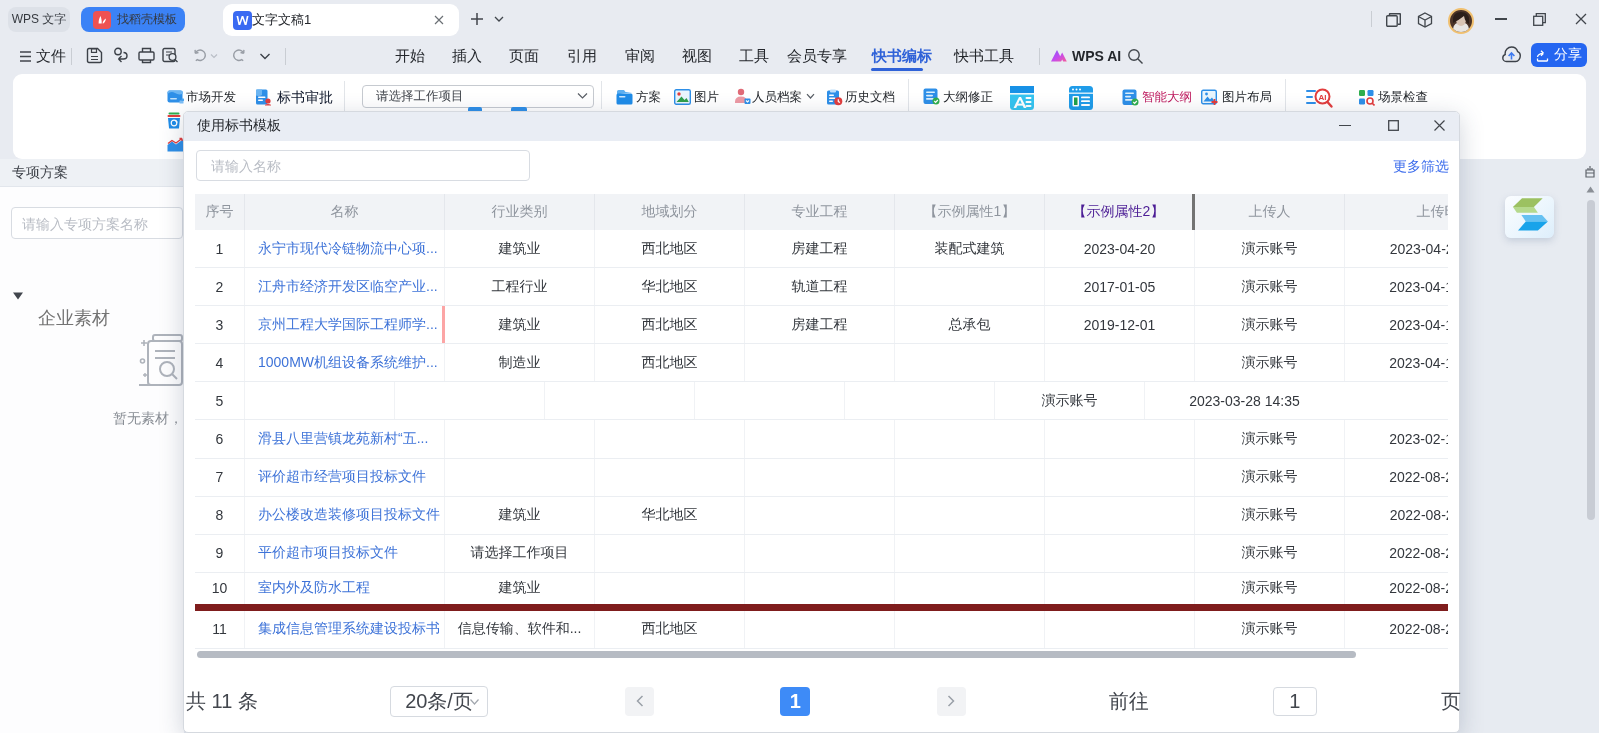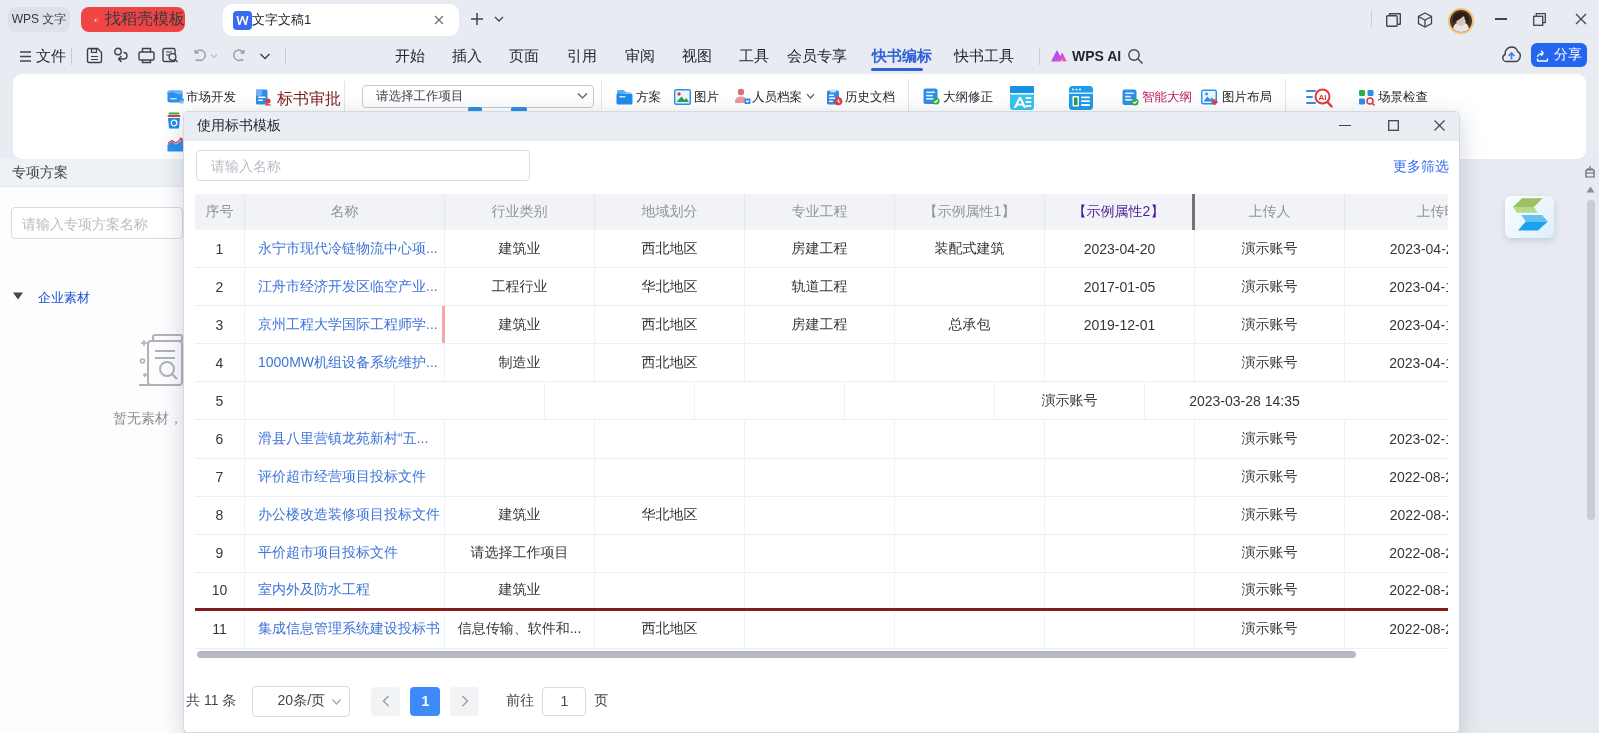--- a/index.html
+++ b/index.html
@@ -8,21 +8,21 @@
   -webkit-font-smoothing:antialiased;}
 .ab{position:absolute;}
 .flex{display:flex;align-items:center;}
 svg{display:block;}
 </style>
 </head>
 <body>
 
 <div class="ab" id="tabbar" style="left:0;top:0;width:1599px;height:38px;background:#e8ebf1;"></div>
 <div class="ab flex" style="left:8px;top:7px;width:62px;height:25px;background:#dde1e8;border-radius:8px;font-size:12px;color:#35393f;justify-content:center;white-space:nowrap;">WPS 文字</div>
-<div class="ab flex" style="left:81px;top:7px;width:104px;height:25px;background:#ef4444;border-radius:8px;font-size:16px;color:#35393f;white-space:nowrap;">
+<div class="ab flex" style="left:81px;top:7px;width:104px;height:25px;background:#3b82f6;border-radius:8px;font-size:12px;color:#35393f;white-space:nowrap;">
   <svg width="18" height="18" viewBox="0 0 18 18" style="margin-left:12px;margin-right:6px;">
       <rect x="0" y="0" width="18" height="18" rx="4" fill="#ee5251"></rect>
       <path d="M5.6 12.5 C5.6 9.2 6.3 6.8 7.6 5 C8.4 7.6 8.8 9.9 8.7 12.5 Z" fill="#fff"></path>
       <path d="M9.6 12.5 C9.7 10.4 10.8 8.6 13 7.4 C12.6 10 11.5 11.7 10.2 12.5 Z" fill="#fff"></path>
     </svg>
   找稻壳模板
 </div>
 <div class="ab flex" style="left:223px;top:4px;width:236px;height:32px;background:#ffffff;border-radius:9px;font-size:13px;color:#24272c;white-space:nowrap;">
   <svg width="19" height="19" viewBox="0 0 19 19" style="margin-left:10px;">
       <rect width="19" height="19" rx="4" fill="#3a6af2"></rect>
@@ -191,21 +191,21 @@
 <div class="ab" style="left:255px;top:89px;">
     <svg width="17" height="17" viewBox="0 0 17 17">
       <rect x="1" y="0.5" width="11.5" height="15" rx="1.5" fill="#2e8fe8"></rect>
       <path d="M1 0.5 L7 0.5 L7 6 Q4 7.5 1 6.5 Z" fill="#6cb5f2"></path>
       <rect x="3" y="7.5" width="7.5" height="1.5" rx="0.7" fill="#fff"></rect>
       <rect x="3" y="10.5" width="5" height="1.5" rx="0.7" fill="#fff"></rect>
       <circle cx="13" cy="12" r="2.6" fill="#e23d3d"></circle>
       <path d="M10 15.8 Q13 14.2 16 15.8 L16 16.5 L10 16.5 Z" fill="#e23d3d"></path>
     </svg>
   </div>
-<div class="ab" style="left:277px;top:89px;font-size:16px;color:#7f1d1d;">标书审批</div>
+<div class="ab" style="left:277px;top:89px;font-size:14px;color:#0f172a;">标书审批</div>
 <div class="ab" style="left:344px;top:81px;width:1px;height:68px;background:#e2e5e9;"></div>
 <div class="ab" style="left:362px;top:85px;width:230px;height:21px;border:1px solid #c6cad0;border-radius:4px;background:#fff;"></div>
 <div class="ab" style="left:376px;top:88px;font-size:12.5px;color:#41454c;">请选择工作项目</div>
 <div class="ab" style="left:577px;top:92px;">
     <svg width="11" height="8" viewBox="0 0 11 8">
       <path d="M1 1.5 L5.5 6 L10 1.5" fill="none" stroke="#595e66" stroke-width="1.2"></path>
     </svg>
   </div>
 <div class="ab" style="left:601px;top:81px;width:1px;height:28px;background:#e2e5e9;"></div>
 <div class="ab" style="left:616px;top:89px;">
@@ -355,21 +355,21 @@
 <div class="ab" style="left:0;top:159px;width:184px;height:27px;background:#eef1f5;border-bottom:1px solid #e2e6ec;"></div>
 <div class="ab" style="left:12px;top:164px;font-size:14px;color:#3f434a;">专项方案</div>
 <div class="ab" style="left:0;top:187px;width:184px;height:546px;background:#fdfdfe;"></div>
 <div class="ab" style="left:11px;top:207px;width:172px;height:32px;background:#fff;border:1px solid #d8dce2;border-radius:4px;box-sizing:border-box;"></div>
 <div class="ab" style="left:22px;top:216px;font-size:14px;color:#b9bdc5;">请输入专项方案名称</div>
 <div class="ab" style="left:13px;top:292px;">
     <svg width="10" height="8" viewBox="0 0 10 8">
       <path d="M0 0.5 L10 0.5 L5 7.5 Z" fill="#42464d"></path>
     </svg>
   </div>
-<div class="ab" style="left:38px;top:289px;font-size:13px;color:#1d4ed8;">企业素材</div>
+<div class="ab" style="left:38px;top:306px;font-size:18px;color:#737373;">企业素材</div>
 
 <div class="ab" style="left:139px;top:333px;">
 <svg width="45" height="62" viewBox="0 0 45 62">
  <g fill="none" stroke="#aeb3bb" stroke-width="2">
   <rect x="9" y="8" width="34" height="44" rx="3"></rect>
   <rect x="14" y="2" width="29" height="6" rx="2"></rect>
   <path d="M16 18 L36 18 M16 25 L36 25"></path>
   <circle cx="28" cy="36" r="7"></circle>
   <path d="M33 41 L38 46"></path>
   <path d="M2 10 L8 10 M5 7 L5 13" stroke-width="1.6"></path>
@@ -524,21 +524,21 @@
           <div style="width:50px;box-sizing:border-box;display:flex;align-items:center;border-right:1px solid #f0f2f5;color:#33373d;justify-content:center;">9</div>
           <div style="width:200px;box-sizing:border-box;display:flex;align-items:center;border-right:1px solid #f0f2f5;color:#3e73d8;padding-left:13px;justify-content:flex-start;">平价超市项目投标文件</div>
           <div style="width:150px;box-sizing:border-box;display:flex;align-items:center;border-right:1px solid #f0f2f5;color:#33373d;justify-content:center;">请选择工作项目</div>
           <div style="width:150px;box-sizing:border-box;display:flex;align-items:center;border-right:1px solid #f0f2f5;color:#33373d;justify-content:center;"></div>
           <div style="width:150px;box-sizing:border-box;display:flex;align-items:center;border-right:1px solid #f0f2f5;color:#33373d;justify-content:center;"></div>
           <div style="width:150px;box-sizing:border-box;display:flex;align-items:center;border-right:1px solid #f0f2f5;color:#33373d;justify-content:center;"></div>
           <div style="width:150px;box-sizing:border-box;display:flex;align-items:center;border-right:1px solid #f0f2f5;color:#33373d;justify-content:center;"></div>
           <div style="width:150px;box-sizing:border-box;display:flex;align-items:center;border-right:1px solid #f0f2f5;color:#33373d;justify-content:center;">演示账号</div>
           <div style="width:200px;box-sizing:border-box;display:flex;align-items:center;border-right:1px solid transparent;color:#33373d;justify-content:center;">2022-08-23 09:35</div>
         </div>
-        <div style="display:flex;height:38.1px;box-sizing:border-box;border-bottom:3px solid #7f1d1d;">
+        <div style="display:flex;height:38.1px;box-sizing:border-box;border-bottom:7px solid #7f1d1d;">
           <div style="width:50px;box-sizing:border-box;display:flex;align-items:center;border-right:1px solid #f0f2f5;color:#33373d;justify-content:center;">10</div>
           <div style="width:200px;box-sizing:border-box;display:flex;align-items:center;border-right:1px solid #f0f2f5;color:#3e73d8;padding-left:13px;justify-content:flex-start;">室内外及防水工程</div>
           <div style="width:150px;box-sizing:border-box;display:flex;align-items:center;border-right:1px solid #f0f2f5;color:#33373d;justify-content:center;">建筑业</div>
           <div style="width:150px;box-sizing:border-box;display:flex;align-items:center;border-right:1px solid #f0f2f5;color:#33373d;justify-content:center;"></div>
           <div style="width:150px;box-sizing:border-box;display:flex;align-items:center;border-right:1px solid #f0f2f5;color:#33373d;justify-content:center;"></div>
           <div style="width:150px;box-sizing:border-box;display:flex;align-items:center;border-right:1px solid #f0f2f5;color:#33373d;justify-content:center;"></div>
           <div style="width:150px;box-sizing:border-box;display:flex;align-items:center;border-right:1px solid #f0f2f5;color:#33373d;justify-content:center;"></div>
           <div style="width:150px;box-sizing:border-box;display:flex;align-items:center;border-right:1px solid #f0f2f5;color:#33373d;justify-content:center;">演示账号</div>
           <div style="width:200px;box-sizing:border-box;display:flex;align-items:center;border-right:1px solid transparent;color:#33373d;justify-content:center;">2022-08-22 13:35</div>
         </div>
@@ -551,21 +551,21 @@
           <div style="width:150px;box-sizing:border-box;display:flex;align-items:center;border-right:1px solid #f0f2f5;color:#33373d;justify-content:center;"></div>
           <div style="width:150px;box-sizing:border-box;display:flex;align-items:center;border-right:1px solid #f0f2f5;color:#33373d;justify-content:center;"></div>
           <div style="width:150px;box-sizing:border-box;display:flex;align-items:center;border-right:1px solid #f0f2f5;color:#33373d;justify-content:center;">演示账号</div>
           <div style="width:200px;box-sizing:border-box;display:flex;align-items:center;border-right:1px solid transparent;color:#33373d;justify-content:center;">2022-08-20 17:35</div>
         </div>
       </div>
   </div>
 
   <div class="ab" style="left:13px;top:539px;width:1159px;height:7px;background:#b6bbc3;border-radius:4px;"></div>
 
-  <div class="ab flex" style="left:2px;top:571px;width:1275px;height:36px;justify-content:flex-start;font-size:14px;color:#42464d;">
+  <div class="ab flex" style="left:2px;top:571px;width:1275px;height:36px;justify-content:space-between;font-size:20px;color:#42464d;">
     <span>共 11 条</span>
     <span class="flex" style="width:96px;height:29px;border:1px solid #d6dae0;border-radius:4px;margin-left:16px;justify-content:center;position:relative;">20条/页<svg width="9" height="6" viewBox="0 0 9 6" style="position:absolute;right:8px;top:12px;">
           <path d="M0.5 0.5 L4.5 5 L8.5 0.5" fill="none" stroke="#a2a7ae" stroke-width="1.2"></path>
         </svg></span>
     <span class="flex" style="width:29px;height:29px;background:#f2f3f5;border-radius:4px;margin-left:21px;justify-content:center;">
         <svg width="8" height="12" viewBox="0 0 8 12">
           <path d="M6.5 1 L1.5 6 L6.5 11" fill="none" stroke="#9aa0a8" stroke-width="1.5"></path>
         </svg>
       </span>
     <span class="flex" style="width:30px;height:29px;background:#3e8bf7;border-radius:4px;margin-left:10px;justify-content:center;color:#fff;font-weight:bold;">1</span>

